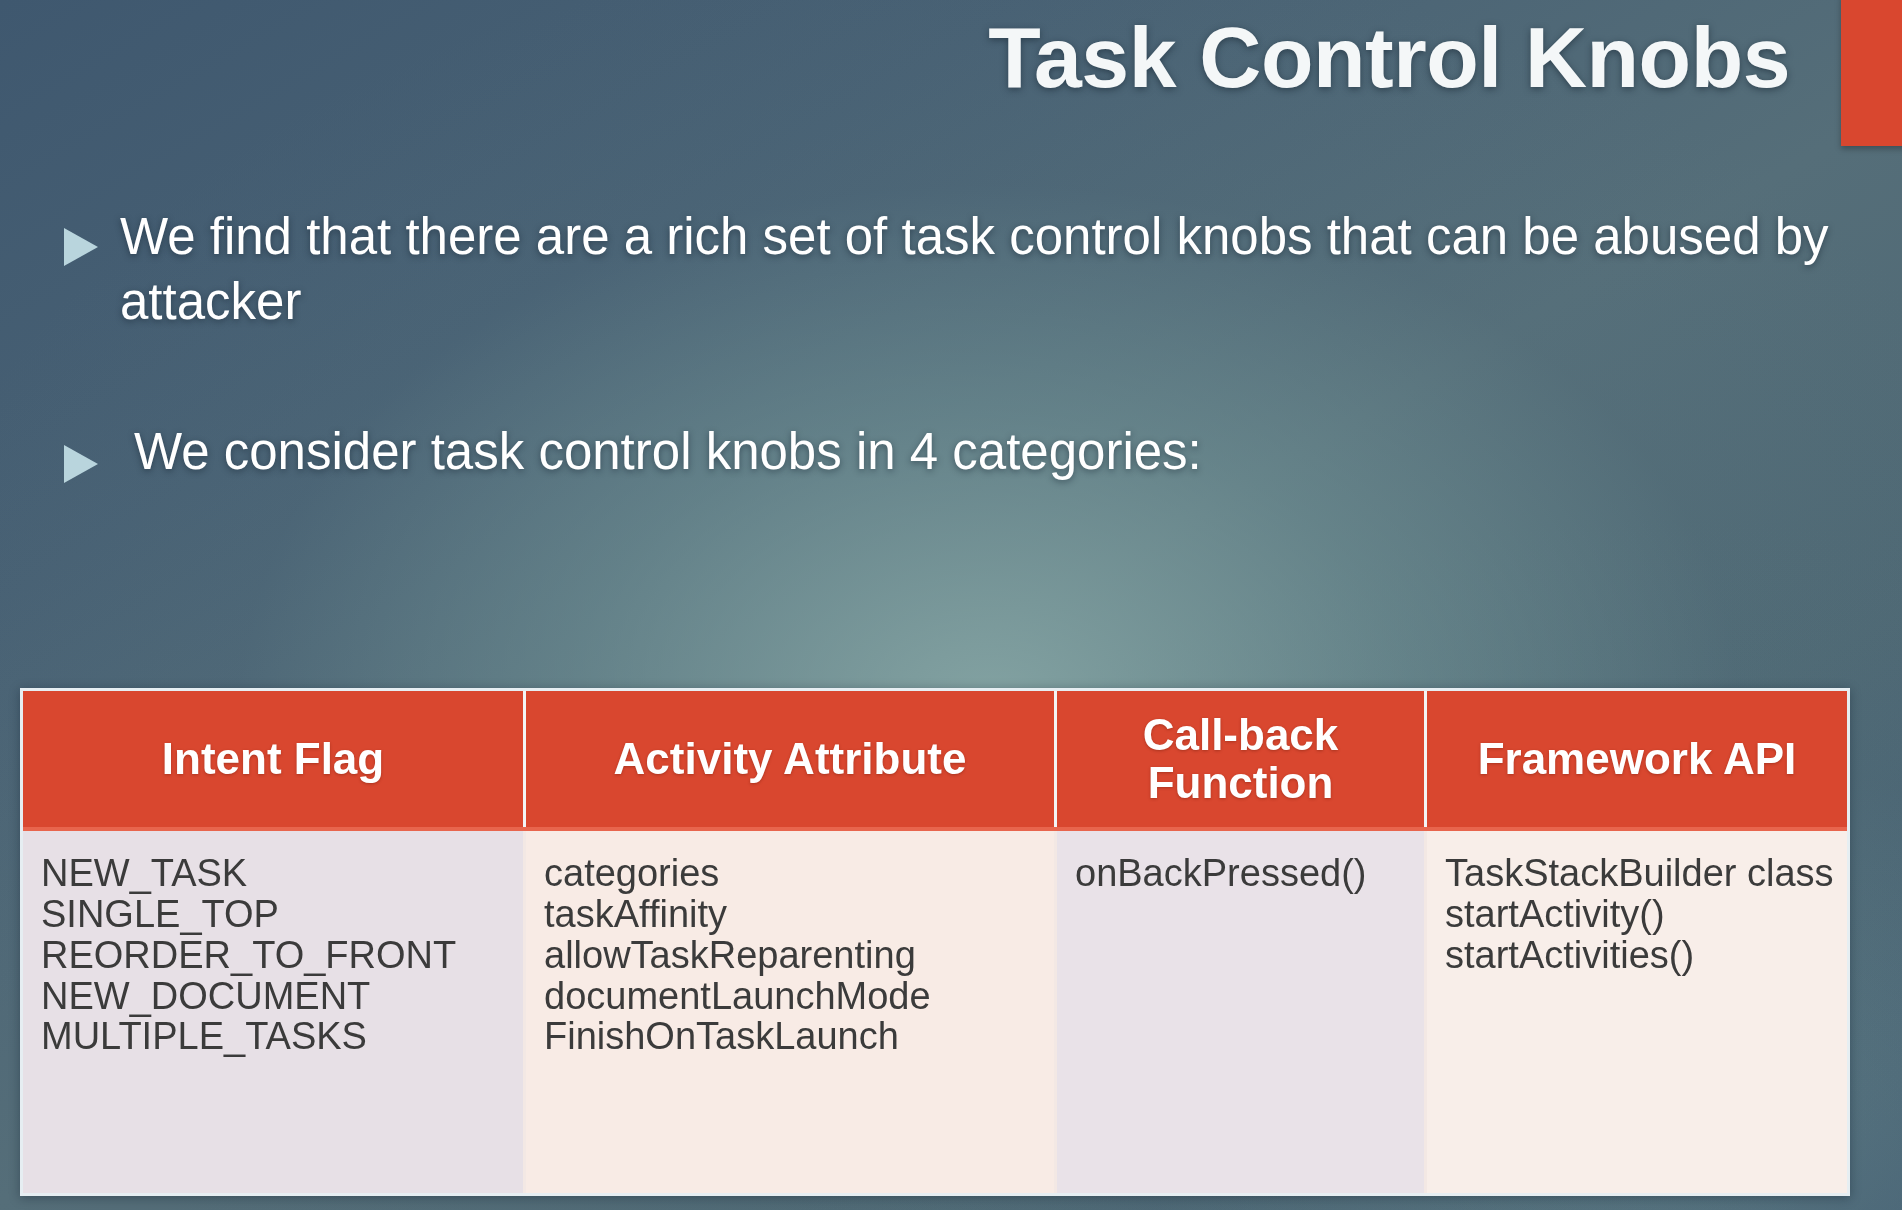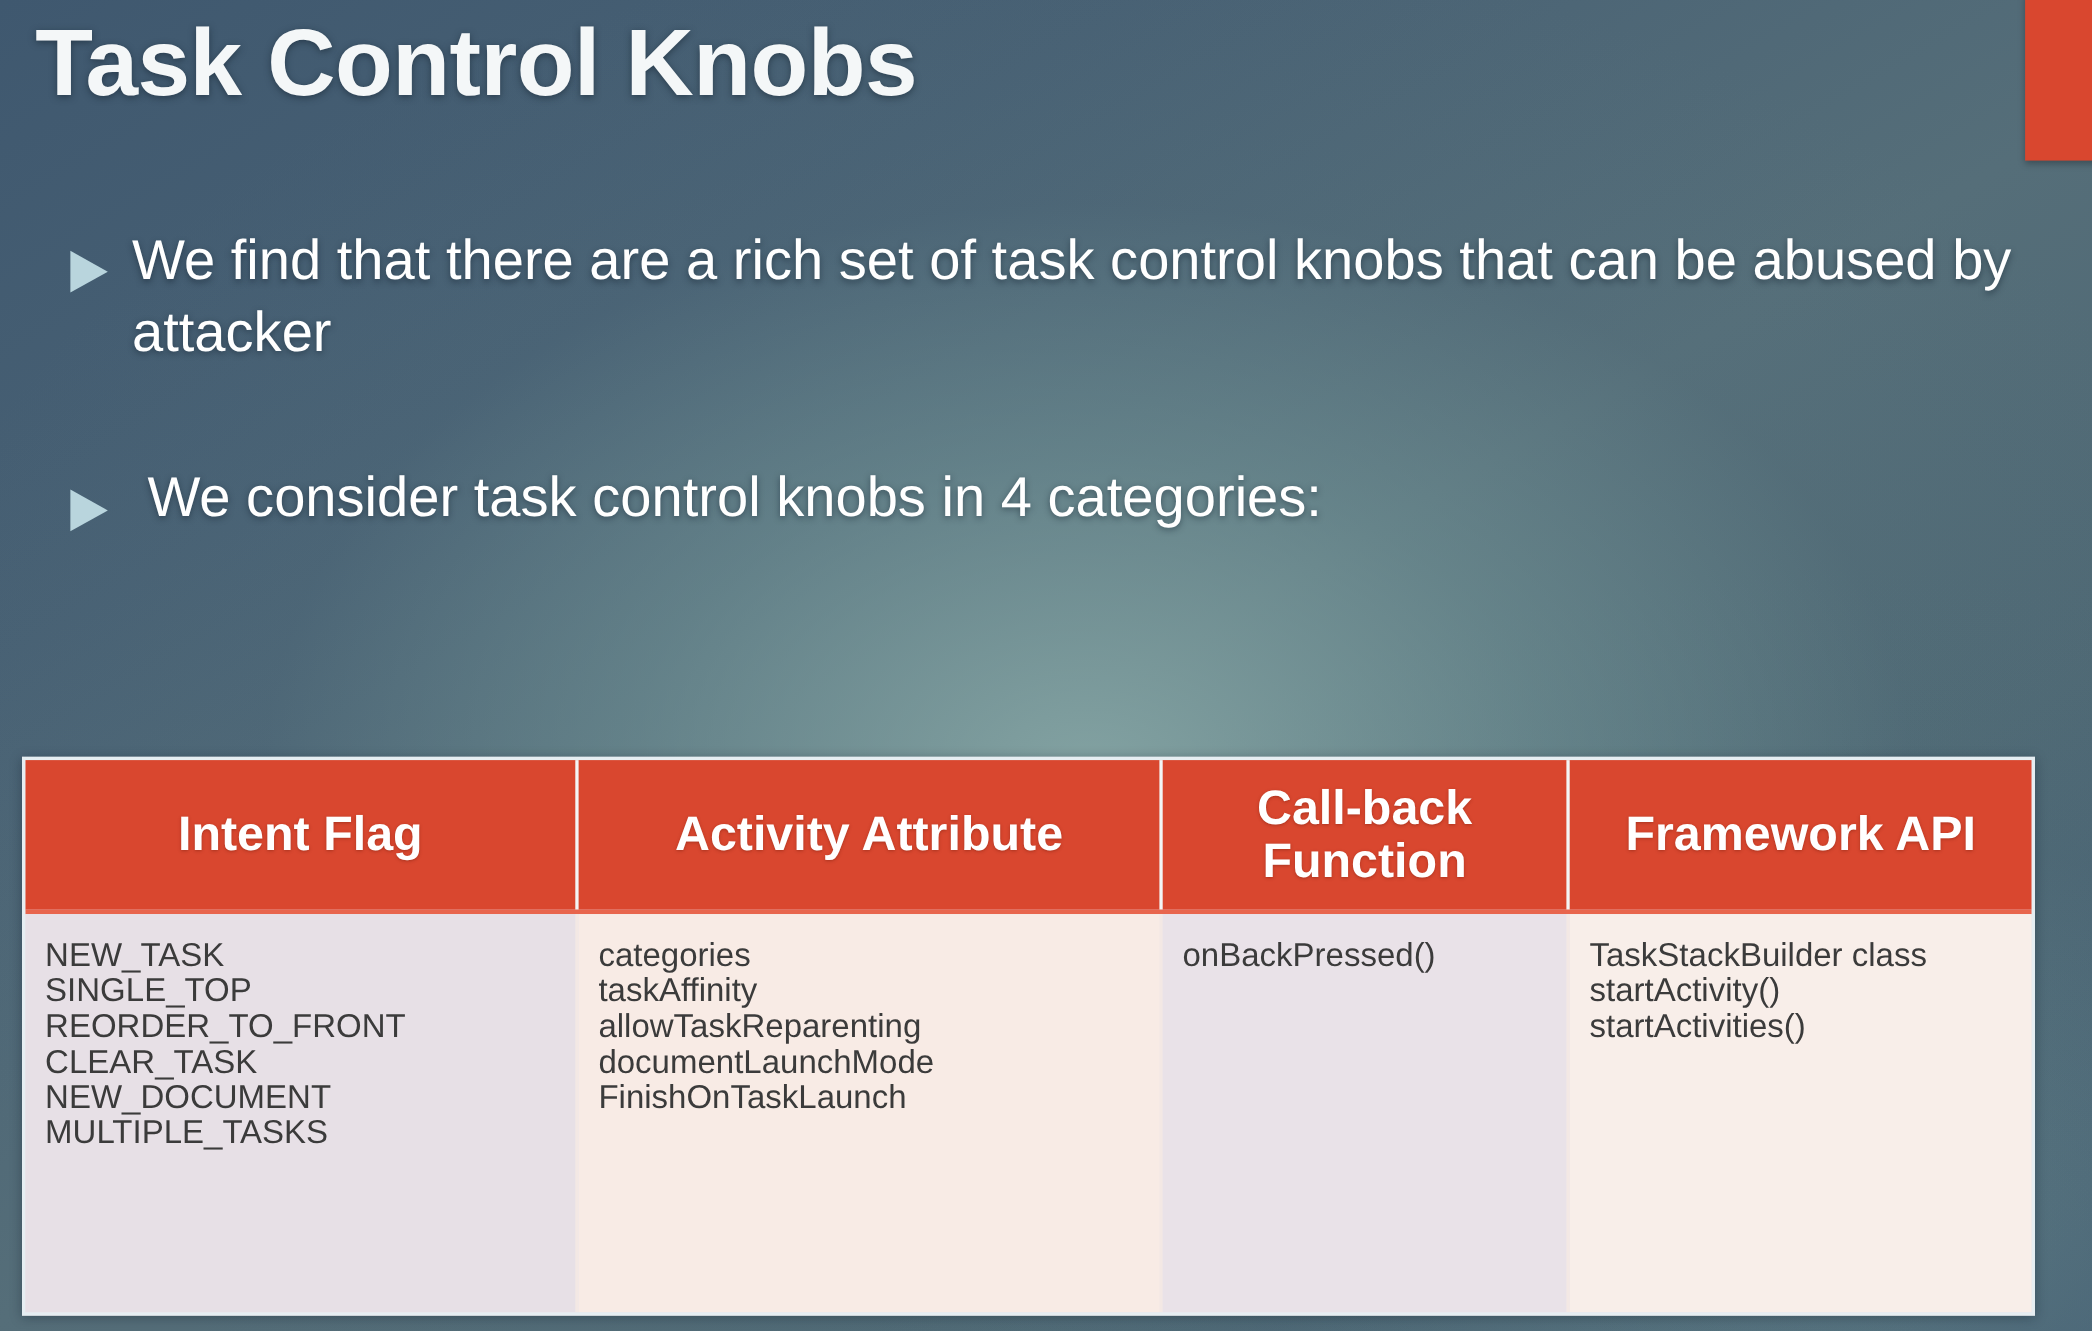--- a/index.html
+++ b/index.html
@@ -30,29 +30,28 @@
     background: #d9472f;
     box-shadow: 0 3px 6px rgba(0,0,0,0.28);
   }
 
   
   #title {
     position: absolute;
     left: 0;
     top: 12px;
     width: 1790px;
-    text-align: left;
+    text-align: right;
     color: #f4f7f8;
     font-size: 86px;
     font-weight: bold;
     letter-spacing: -0.5px;
     line-height: 1.05;
     text-shadow: 0 2px 7px rgba(20,35,48,0.55);
     white-space: nowrap;
-    padding-left: 32px;
   }
 
   
   #bullets {
     position: absolute;
     left: 60px;
     top: 204px;
     width: 1790px;
   }
   .bullet-row {
@@ -118,21 +117,21 @@
     font-size: 44px;
     line-height: 1.08;
     padding: 4px 10px;
     border-right: 3px solid #f3f5f6;
     text-shadow: 0 1px 3px rgba(110,28,14,0.45);
   }
   .th:last-child { border-right: none; border-radius: 26px; }
   .td {
     padding: 22px 18px 10px 18px;
     color: #3b3b3b;
-    font-size: 30px;
+    font-size: 38px;
     line-height: 1.075;
     border-right: 3px solid #f3e8e4;
     overflow: hidden;
   }
   .td:last-child { border-right: none; }
   .td .cell-line { white-space: nowrap; }
 
   
   .col-1 { flex: 0 0 503px; }
   .col-2 { flex: 0 0 531px; }
@@ -192,21 +191,20 @@
       <div class="th col-4">Framework API</div>
     </div>
 
     <div class="header-underline"></div>
 
     <div class="table-body-row">
       <div class="td col-1">
           <div class="cell-line">NEW_TASK</div>
           <div class="cell-line">SINGLE_TOP</div>
           <div class="cell-line">REORDER_TO_FRONT</div>
-          <div class="cell-line">CLEAR_TASK</div>
           <div class="cell-line">NEW_DOCUMENT</div>
           <div class="cell-line">MULTIPLE_TASKS</div>
         </div>
       <div class="td col-2">
           <div class="cell-line">categories</div>
           <div class="cell-line">taskAffinity</div>
           <div class="cell-line">allowTaskReparenting</div>
           <div class="cell-line">documentLaunchMode</div>
           <div class="cell-line">FinishOnTaskLaunch</div>
         </div>

